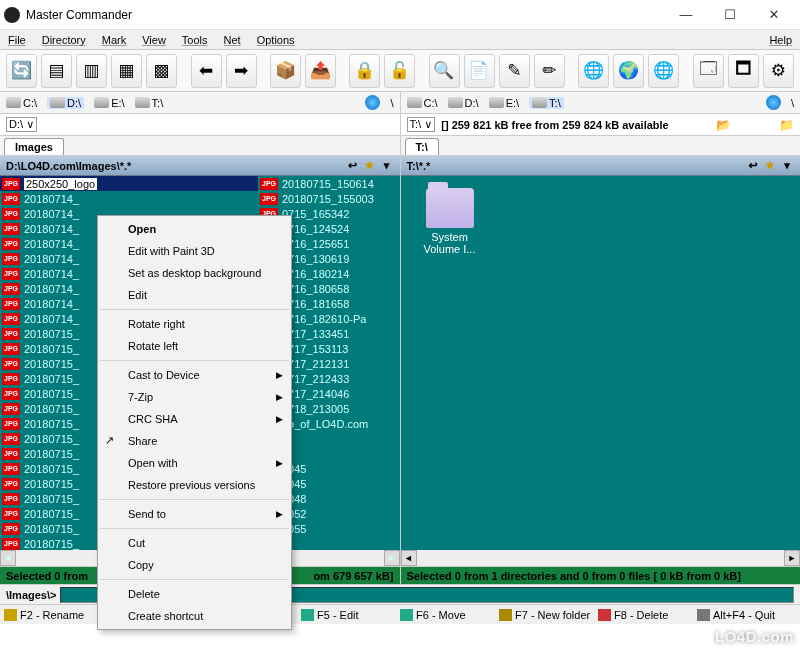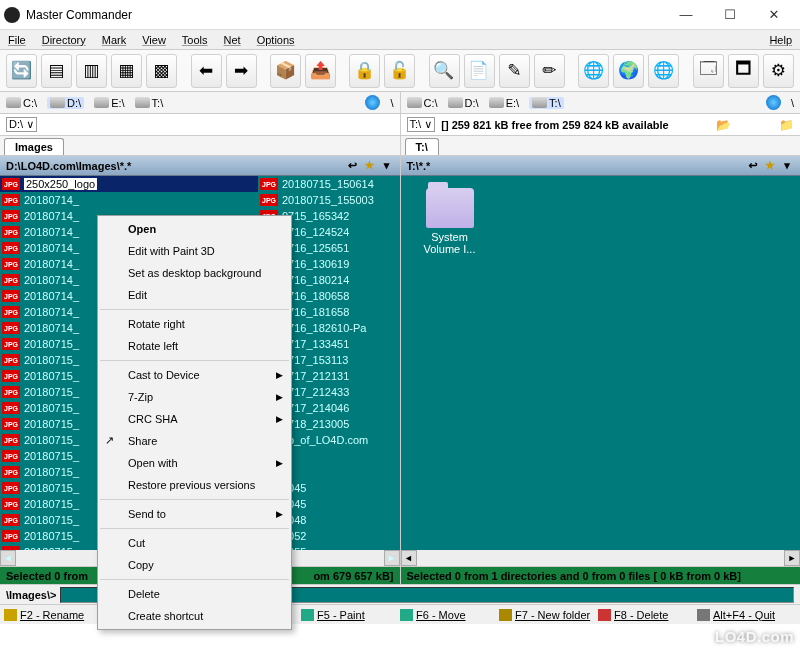--- a/index.html
+++ b/index.html
@@ -29,36 +29,36 @@
 .pane-tabs { height: 20px; display: flex; align-items: flex-end; padding: 0 4px; border-bottom: 1px solid #ccc; background: #f4f4f4; }
 .tab { padding: 2px 10px; border: 1px solid #999; border-bottom: none; background: #fff; font-weight: bold; border-radius: 3px 3px 0 0; }
 .pane-header { height: 20px; background: linear-gradient(#b9cde0,#8ba7c4); display: flex; align-items: center; padding: 0 6px; color: #000; font-weight: bold; border-bottom: 1px solid #678; }
 .pane-header .spacer { flex: 1; }
 .pane-header .hico { width: 14px; height: 14px; margin-left: 3px; display: flex; align-items: center; justify-content: center; font-size: 11px; }
 .content { flex: 1; background: #007a7a; overflow: hidden; position: relative; }
 .filelist { color: #caffff; }
 .col { position: absolute; top: 0; }
 .col.left { left: 0; width: 258px; }
 .col.right { left: 258px; width: 150px; }
-.row { height: 15px; display: flex; align-items: center; padding: 8px 2px; white-space: nowrap; }
+.row { height: 15px; display: flex; align-items: center; padding: 0 2px; white-space: nowrap; }
 .row .jpg { width: 18px; height: 12px; background: #d00; color: #fff; font-size: 7px; font-weight: bold; display: flex; align-items: center; justify-content: center; margin-right: 4px; border-radius: 1px; }
 .row.sel { background: #0a246a; color: #fff; }
 .row.sel .txt { background: #fff; color: #000; padding: 0 2px; }
 .scrollh { position: absolute; bottom: 0; left: 0; right: 0; height: 16px; background: #eee; display: flex; align-items: center; }
 .scrollh .arr { width: 16px; height: 16px; background: #ddd; border: 1px solid #aaa; display: flex; align-items: center; justify-content: center; font-size: 9px; }
 .scrollh .track { flex: 1; }
 .iconview { display: flex; padding: 12px; gap: 12px; }
 .folder-big { width: 74px; text-align: center; color: #fff; }
 .folder-big .fico { width: 48px; height: 40px; margin: 0 auto 3px; background: linear-gradient(#d8cef0,#c0b0e8); border-radius: 4px 4px 2px 2px; position: relative; }
 .folder-big .fico::before { content: ""; position: absolute; top: -6px; left: 2px; width: 20px; height: 8px; background: #d8cef0; border-radius: 2px 2px 0 0; }
 .statusbar { height: 18px; background: #15803d; border-top: 1px solid #ccc; display: flex; align-items: center; padding: 0 6px; font-weight: bold; font-size: 11px; }
 .cmdbar { height: 20px; background: #f0f0f0; border-top: 1px solid #ccc; display: flex; align-items: center; padding: 0 6px; gap: 4px; }
 .cmdbar .lbl { font-weight: bold; }
 .cmdbar .inp { flex: 1; height: 16px; background: #007a7a; border: 1px inset #888; }
-.fkeys { height: 20px; display: flex; align-items: center; background: #f0f0f0; border-top: 1px solid #ccc; padding: 0 4px; text-decoration: underline; }
+.fkeys { height: 20px; display: flex; align-items: center; background: #f0f0f0; border-top: 1px solid #ccc; padding: 0 4px; }
 .fk { flex: 1; display: flex; align-items: center; gap: 3px; font-size: 11px; }
 .fk .fki { width: 13px; height: 12px; }
 .watermark { position: absolute; right: 6px; bottom: 4px; color: rgba(255,255,255,0.85); font-size: 15px; font-weight: 600; text-shadow: 0 0 4px rgba(0,0,0,0.5); letter-spacing: 0.5px; pointer-events: none; }
 .context-menu { position: absolute; left: 97px; top: 215px; width: 195px; background: #f2f2f2; border: 1px solid #a0a0a0; box-shadow: 3px 3px 6px rgba(0,0,0,0.25); z-index: 50; padding: 2px 0; }
 .context-menu .mi { height: 22px; display: flex; align-items: center; padding: 0 28px 0 30px; position: relative; }
 .context-menu .mi.sep { height: 1px; background: #d0d0d0; margin: 3px 2px; padding: 0; }
 .context-menu .mi .sub { position: absolute; right: 8px; font-size: 9px; }
 .context-menu .mi .mico { position: absolute; left: 7px; width: 14px; height: 14px; }
 </style>
 </head>
@@ -437,21 +437,21 @@
     <div class="fk">
       <span class="fki" style="background:#a33"></span>
       <span>F3 - View</span>
     </div>
     <div class="fk">
       <span class="fki" style="background:#caa200"></span>
       <span>F4 - Edit</span>
     </div>
     <div class="fk">
       <span class="fki" style="background:#2a8"></span>
-      <span>F5 - Paint</span>
+      <span>F5 - Edit</span>
     </div>
     <div class="fk">
       <span class="fki" style="background:#2a8"></span>
       <span>F6 - Move</span>
     </div>
     <div class="fk">
       <span class="fki" style="background:#a80"></span>
       <span>F7 - New folder</span>
     </div>
     <div class="fk">

